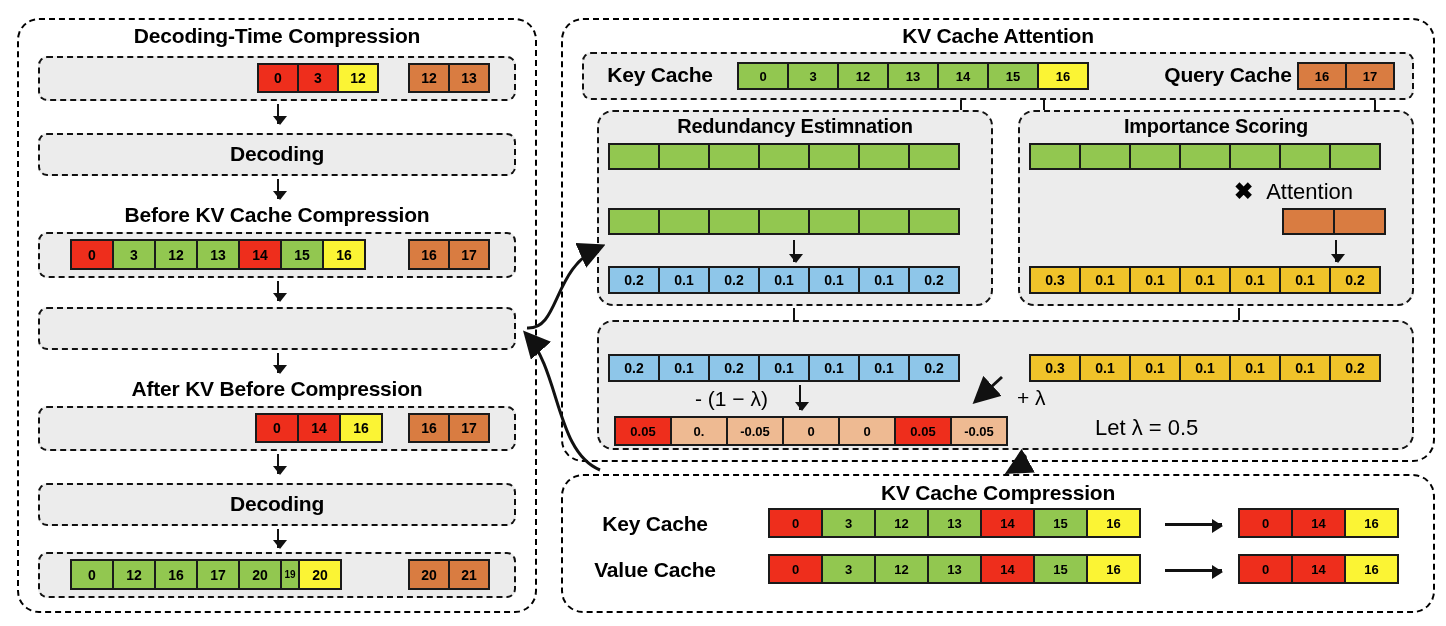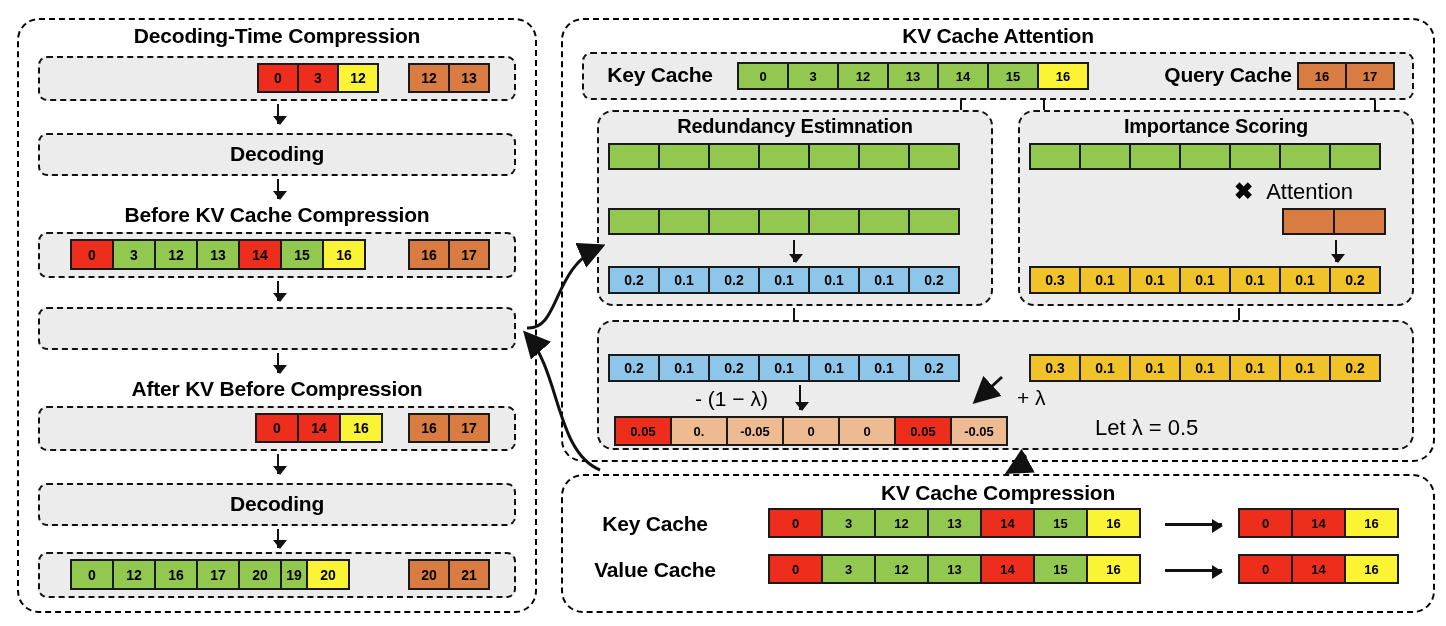--- a/index.html
+++ b/index.html
@@ -108,21 +108,21 @@
 
   <div class="arrowv" style="left:277px;top:529px;height:19px;"></div>
 
   <div class="band" style="left:38px;top:552px;width:478px;height:46px;"></div>
   <div class="strip" style="left:70px;top:559px;">
       <div class="cell c-grn" style="width: 44px; height: 31px; font-size: 14px;">0</div>
       <div class="cell c-grn" style="width: 44px; height: 31px; font-size: 14px;">12</div>
       <div class="cell c-grn" style="width: 44px; height: 31px; font-size: 14px;">16</div>
       <div class="cell c-grn" style="width: 44px; height: 31px; font-size: 14px;">17</div>
       <div class="cell c-grn" style="width: 44px; height: 31px; font-size: 14px;">20</div>
-      <div class="cell c-grn" style="width: 28px; height: 31px; font-size: 14px;">19</div>
+      <div class="cell c-grn" style="width: 20px; height: 31px; font-size: 10px;">19</div>
       <div class="cell c-yel" style="width: 44px; height: 31px; font-size: 14px;">20</div>
     </div>
   <div class="strip" style="left:408px;top:559px;">
       <div class="cell c-org" style="width: 42px; height: 31px; font-size: 14px;">20</div>
       <div class="cell c-org" style="width: 42px; height: 31px; font-size: 14px;">21</div>
     </div>
 
   <div class="panel" style="left:561px;top:18px;width:874px;height:444px;"></div>
   <div class="ttl" style="left:998px;top:24px;font-size:21px;">KV Cache Attention</div>
 

